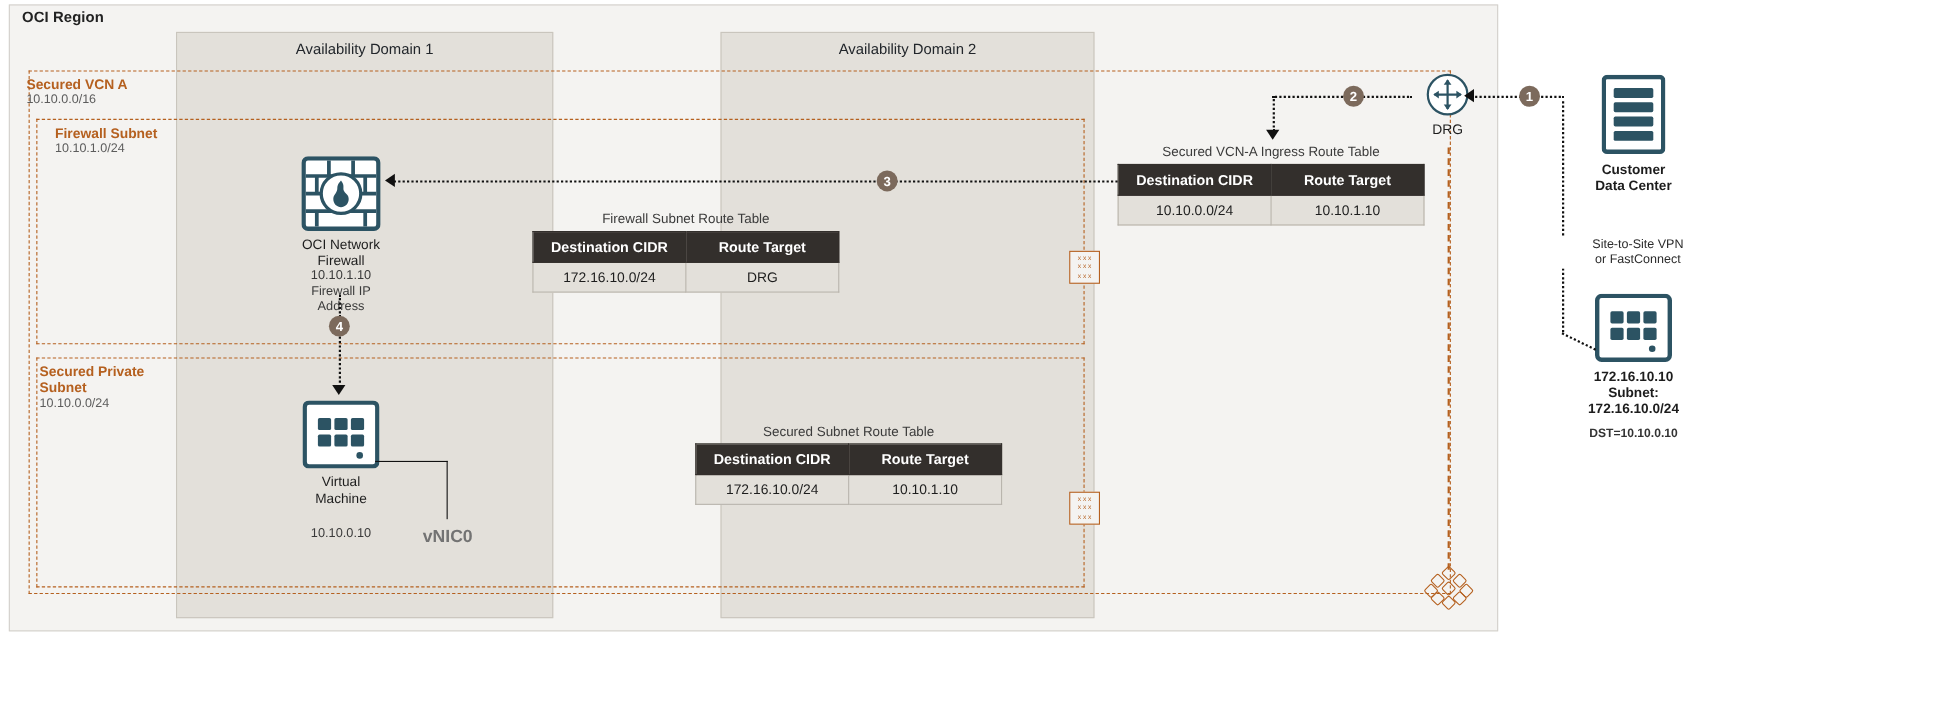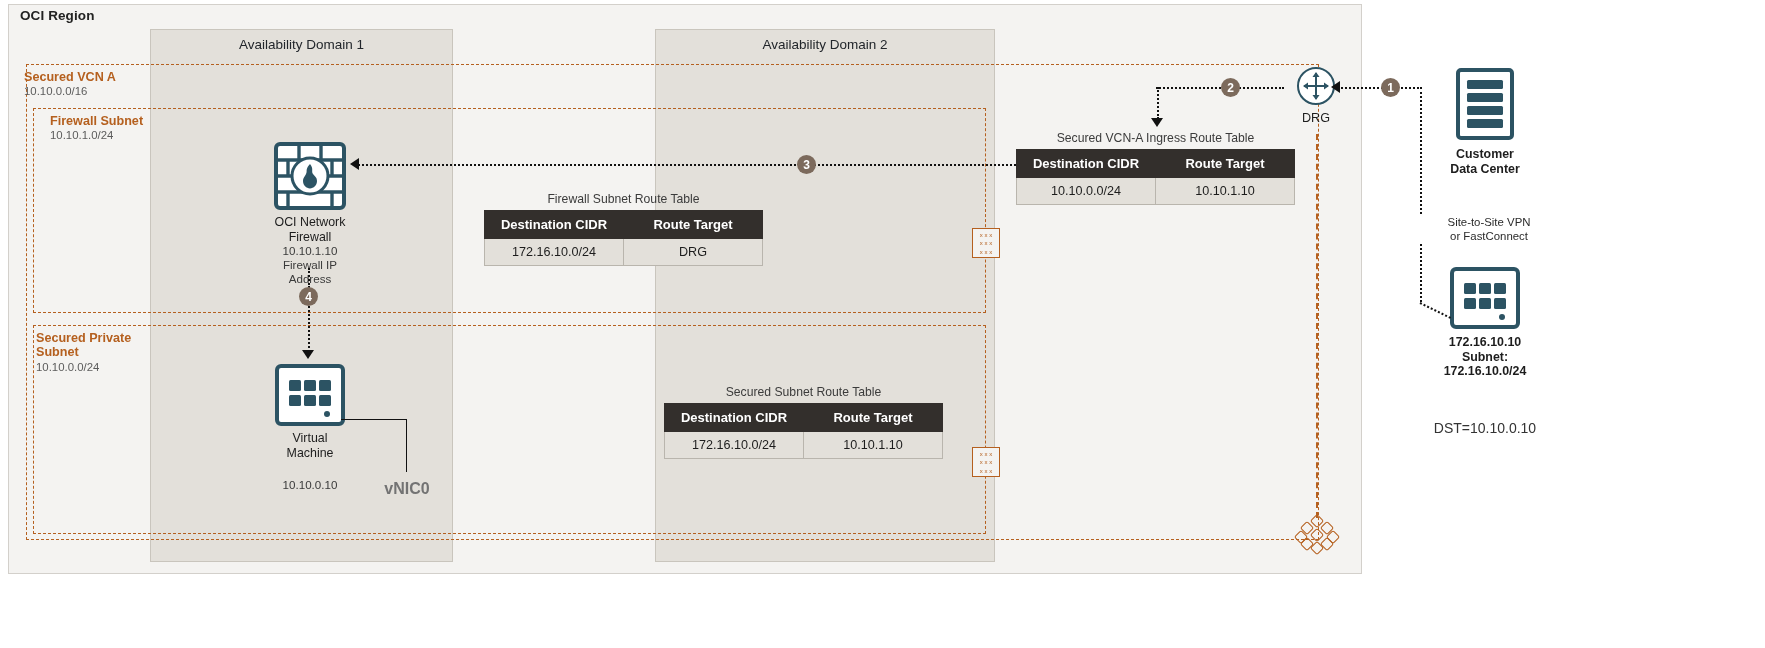--- a/index.html
+++ b/index.html
@@ -7,21 +7,21 @@
   #canvas{position:relative;width:1765px;height:648px;background:#ffffff;overflow:hidden;}
 
   .abs{position:absolute;}
 
   
   #oci-region{left:8px;top:4px;width:1354px;height:570px;background:#f4f3f1;border:1px solid #d3d0cb;box-sizing:border-box;}
   #oci-region-title{left:20px;top:8px;font-size:13.5px;font-weight:bold;color:#222222;letter-spacing:.1px;}
 
   
   .ad{background:#e3e0da;border:1px solid #c9c5bd;box-sizing:border-box;}
-  #ad1{left:150px;top:29px;width:303px;height:533px;}
+  #ad1{left:160px;top:29px;width:343px;height:533px;}
   #ad2{left:655px;top:29px;width:340px;height:533px;}
   .ad-title{position:absolute;left:0;right:0;top:7px;text-align:center;font-size:13.5px;color:#22262b;}
 
   
   .dash{border:1.6px dashed #b5601f;box-sizing:border-box;background:transparent;}
   #vcn-a{left:26px;top:64px;width:1293px;height:476px;}
   #firewall-subnet{left:33px;top:108px;width:953px;height:205px;}
   #private-subnet{left:33px;top:325px;width:953px;height:209px;}
 
   .zone-label{position:absolute;}
@@ -34,21 +34,21 @@
 
   
   .rt{position:absolute;}
   .rt-caption{font-size:12.2px;color:#3b3b3b;text-align:center;margin-bottom:4px;white-space:nowrap;}
   table.rt-table{border-collapse:collapse;background:#e3e0da;}
   table.rt-table th{background:#332f2c;color:#ffffff;font-size:13px;font-weight:bold;padding:6px 14px;border:1px solid #332f2c;white-space:nowrap;}
   table.rt-table td{background:#e3e0da;color:#1d1d1d;font-size:12.6px;padding:6px 14px;border:1px solid #b9b5ad;text-align:center;white-space:nowrap;}
 
   #rt-firewall{left:484px;top:192px;}
   #rt-firewall th,#rt-firewall td{min-width:110px;}
-  #rt-secured{left:664px;top:385px;}
+  #rt-secured{left:632px;top:385px;}
   #rt-secured th,#rt-secured td{min-width:110px;}
   #rt-ingress{left:1016px;top:131px;}
   #rt-ingress th,#rt-ingress td{min-width:110px;}
 
   
   .node{position:absolute;text-align:center;}
   .node-cap{font-size:12.4px;color:#1d1d1d;line-height:1.18;margin-top:5px;white-space:pre-line;}
   .node-sub{font-size:11.6px;color:#3a3a3a;line-height:1.18;white-space:pre-line;}
 
   #node-firewall{left:246px;top:142px;width:128px;}
@@ -66,21 +66,21 @@
 
   
   .hline-dot{position:absolute;height:0;border-top:2px dotted #111111;}
   .vline-dot{position:absolute;width:0;border-left:2px dotted #111111;}
   .vline-dash-o{position:absolute;width:0;border-left:2px dashed #b5601f;}
   .hline-solid{position:absolute;height:0;border-top:1.4px solid #111111;}
   .vline-solid{position:absolute;width:0;border-left:1.4px solid #111111;}
 
   .vpn-label{position:absolute;font-size:11.4px;color:#2b2b2b;text-align:center;line-height:1.25;white-space:pre-line;background:#ffffff;}
   #vpn-label{left:1394px;top:215px;width:190px;}
-  #dst-label{left:1412px;top:420px;width:146px;font-size:14px;color:#333333;}
+  #dst-label{left:1412px;top:388px;width:146px;font-size:11px;color:#333333;font-weight:bold;}
 
   .arrowhead{position:absolute;width:0;height:0;}
   .ah-left{border-top:6px solid transparent;border-bottom:6px solid transparent;border-right:9px solid #111111;}
   .ah-down{border-left:6px solid transparent;border-right:6px solid transparent;border-top:9px solid #111111;}
 
   
   .mini-rt{position:absolute;width:28px;height:30px;border:1.3px solid #b5601f;background:#f4f3f1;display:flex;flex-direction:column;justify-content:space-evenly;box-sizing:border-box;}
   .mini-rt span{display:flex;justify-content:space-around;font-size:6px;color:#b5601f;line-height:1;}
   #mini-rt-1{left:972px;top:228px;}
   #mini-rt-2{left:972px;top:447px;}

